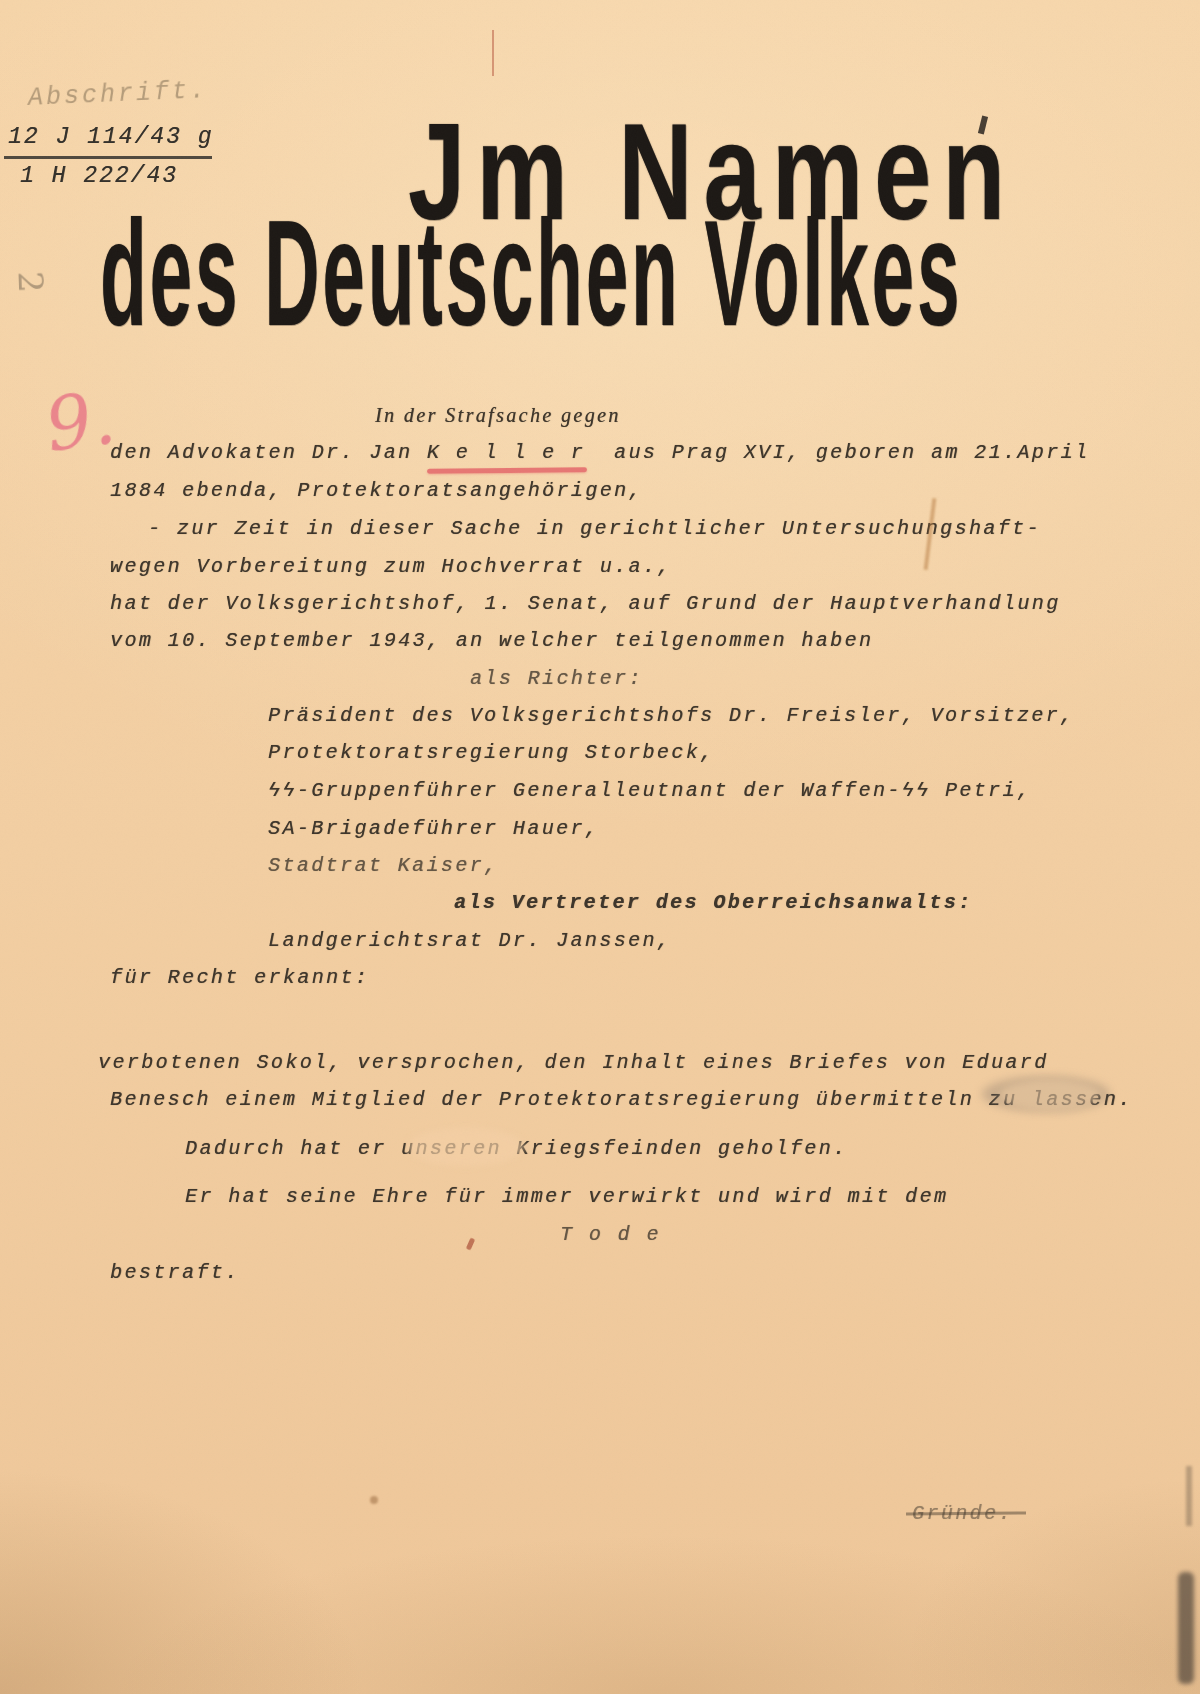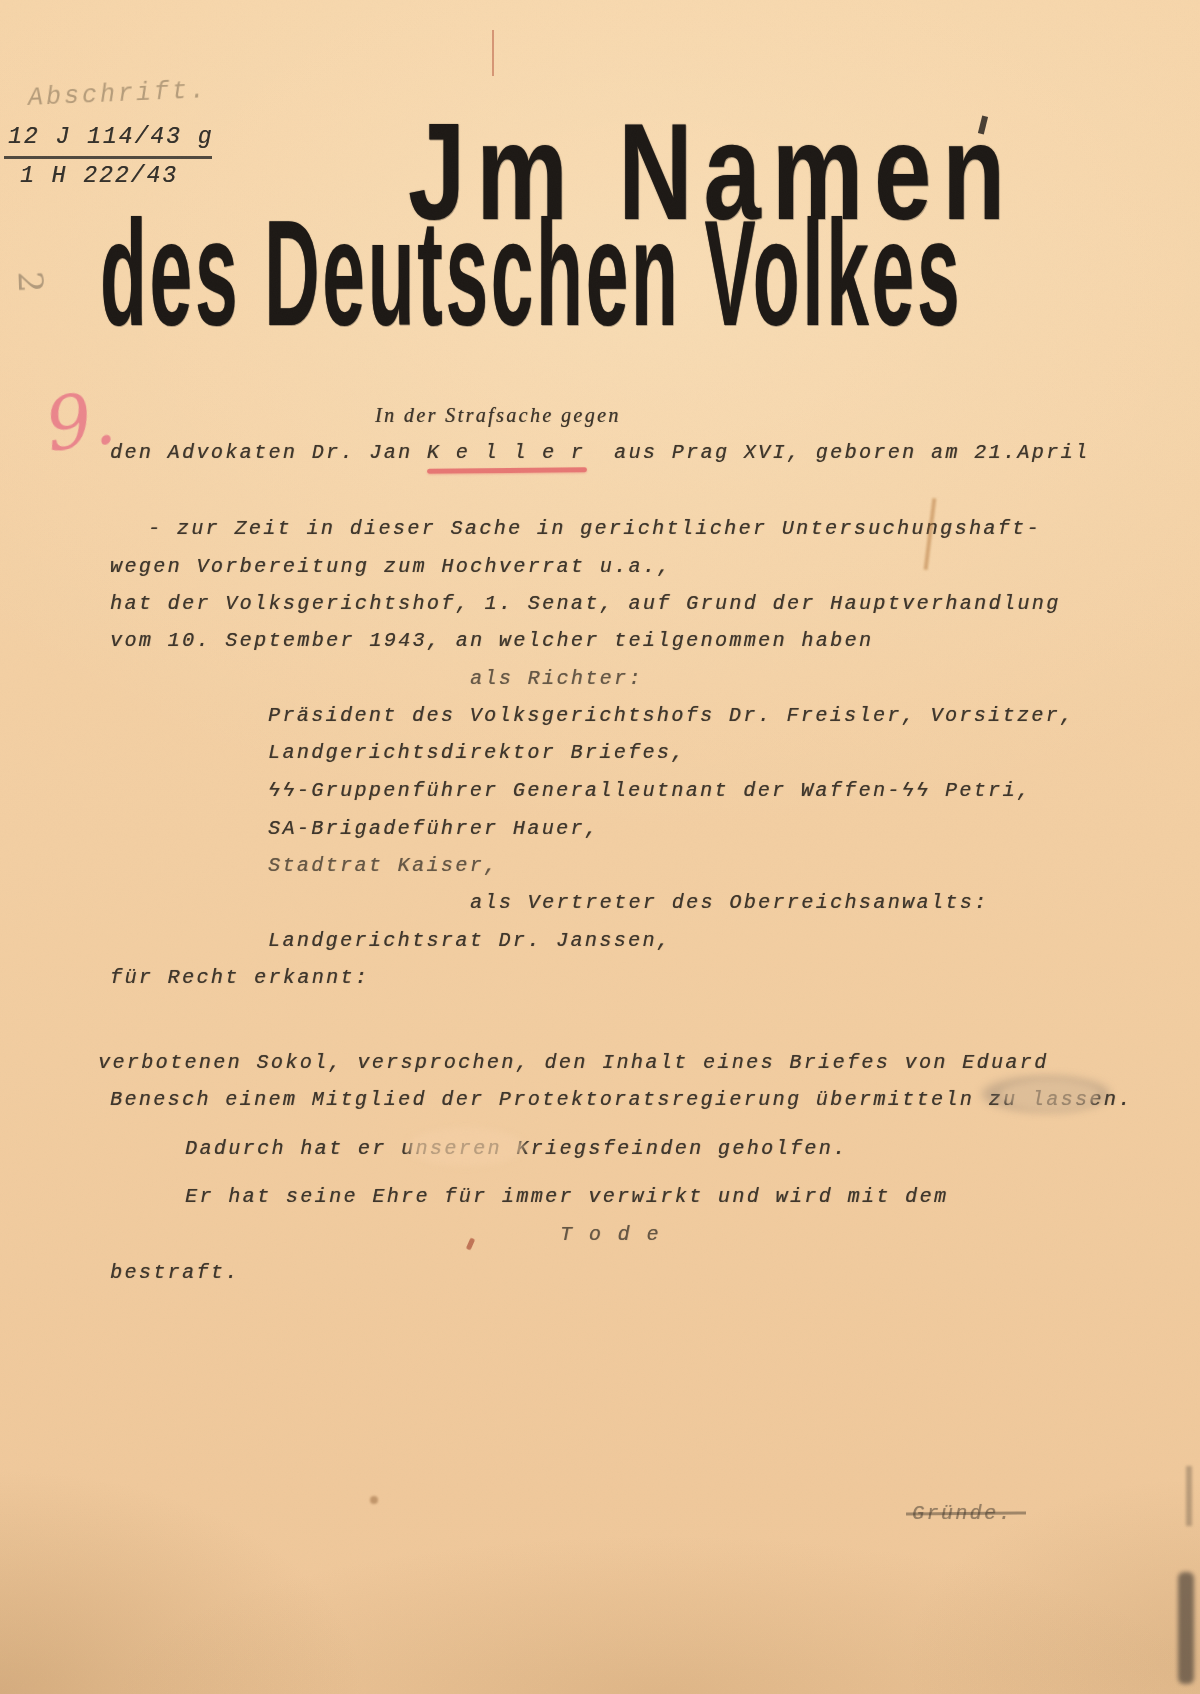--- a/index.html
+++ b/index.html
@@ -88,31 +88,32 @@
   <div class="pencil-two">2</div>
   <div class="red-nine">9.</div>
 
   <div class="headline hl1">Jm Namen</div>
   <div class="ink-tick"></div>
   <div class="headline hl2">des Deutschen Volkes</div>
 
   <div class="t-line" style="left:375px;top:402px;font-family:Liberation Serif, serif;">In der Strafsache gegen</div>
   <div class="t-line" style="left:110px;top:440px;">den Advokaten Dr. Jan K e l l e r  aus Prag XVI, geboren am 21.April</div>
   <div class="red-underline"></div>
+  <div class="t-line" style="left:110px;top:478px;">1884 ebenda, Protektoratsangehörigen,</div>
   <div class="t-line" style="left:148px;top:516px;">- zur Zeit in dieser Sache in gerichtlicher Untersuchungshaft-</div>
   <div class="t-line" style="left:110px;top:554px;">wegen Vorbereitung zum Hochverrat u.a.,</div>
   <div class="t-line" style="left:110px;top:591px;">hat der Volksgerichtshof, 1. Senat, auf Grund der Hauptverhandlung</div>
   <div class="t-line" style="left:110px;top:628px;">vom 10. September 1943, an welcher teilgenommen haben</div>
   <div class="t-line t-faint" style="left:470px;top:666px;">als Richter:</div>
   <div class="t-line" style="left:268px;top:703px;">Präsident des Volksgerichtshofs Dr. Freisler, Vorsitzer,</div>
-  <div class="t-line" style="left:268px;top:740px;">Landgerichtsdirektor Briefes,</div>
+  <div class="t-line" style="left:268px;top:740px;">Protektoratsregierung Storbeck,</div>
   <div class="t-line" style="left:268px;top:778px;">ϟϟ-Gruppenführer Generalleutnant der Waffen-ϟϟ Petri,</div>
   <div class="t-line" style="left:268px;top:816px;">SA-Brigadeführer Hauer,</div>
   <div class="t-line t-faint" style="left:268px;top:853px;">Stadtrat Kaiser,</div>
-  <div class="t-line" style="left:470px;top:890px;">als Vertreter des Oberreichsanwalts:</div>
+  <div class="t-line" style="left:454px;top:890px;font-weight:bold;">als Vertreter des Oberreichsanwalts:</div>
   <div class="t-line" style="left:268px;top:928px;">Landgerichtsrat Dr. Janssen,</div>
   <div class="t-line" style="left:110px;top:965px;">für Recht erkannt:</div>
   <div class="t-line" style="left:98px;top:1050px;">verbotenen Sokol, versprochen, den Inhalt eines Briefes von Eduard</div>
   <div class="t-line" style="left:110px;top:1087px;">Benesch einem Mitglied der Protektoratsregierung übermitteln zu lassen.</div>
   <div class="t-line" style="left:185px;top:1136px;">Dadurch hat er unseren Kriegsfeinden geholfen.</div>
   <div class="t-line" style="left:185px;top:1184px;">Er hat seine Ehre für immer verwirkt und wird mit dem</div>
   <div class="t-line t-faint" style="left:560px;top:1222px;">T o d e</div>
   <div class="t-line" style="left:110px;top:1260px;">bestraft.</div>
 
   <div class="t-line gruende" style="left:912px;top:1485px;">Gründe.</div>

